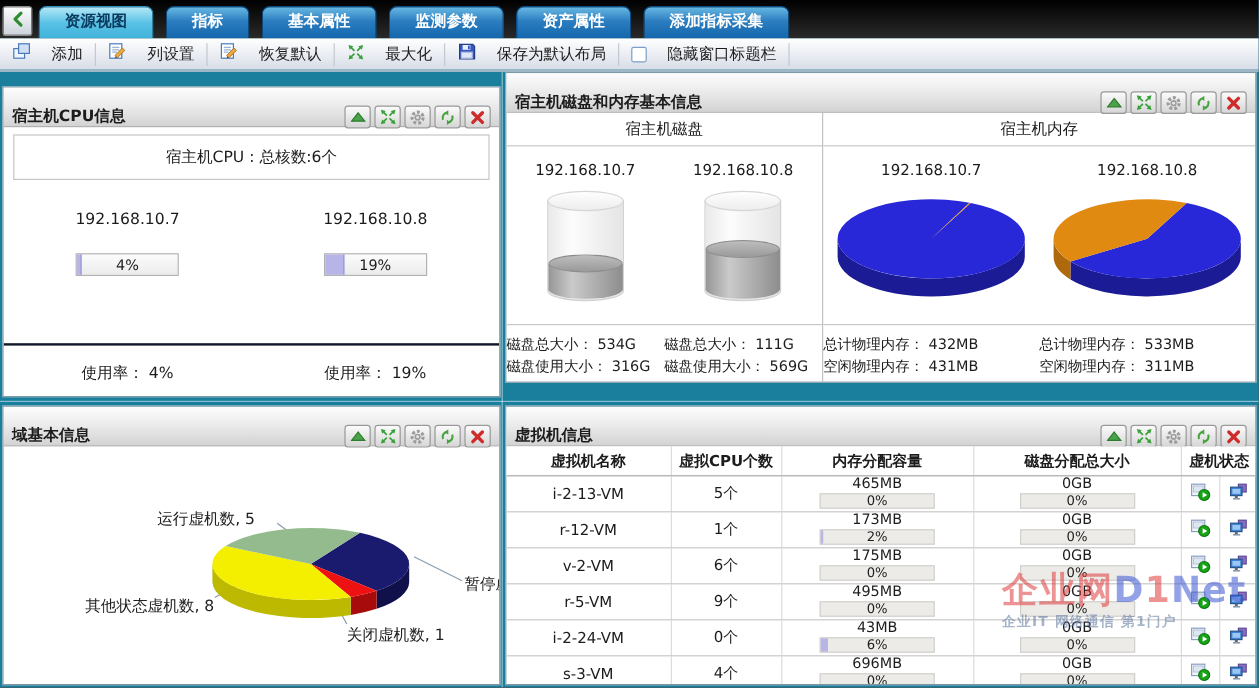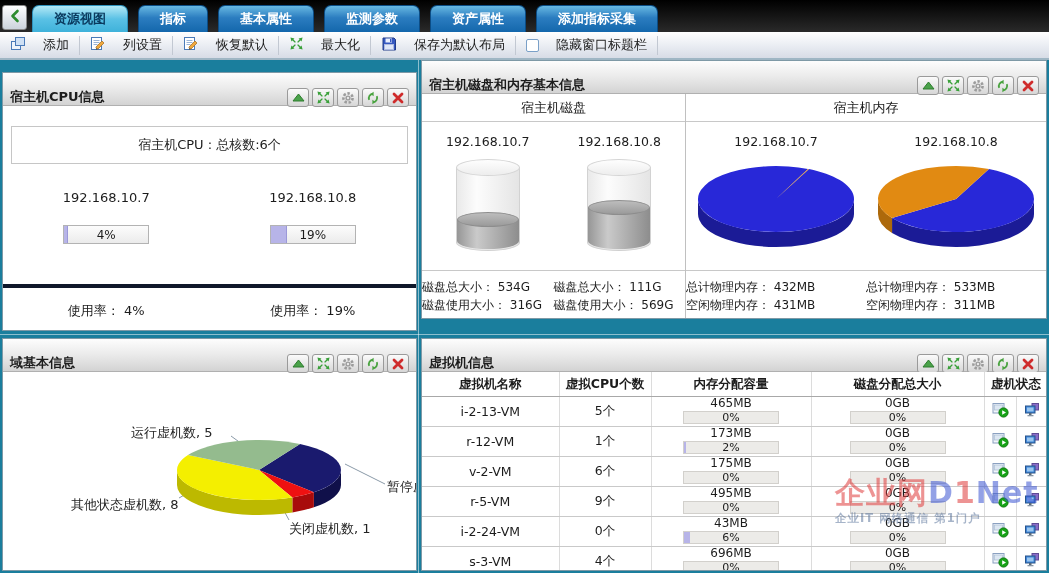--- a/index.html
+++ b/index.html
@@ -36,29 +36,29 @@
   #panel-domain  { left:2px;   top:338px; width:415px; height:233px; }
   #panel-vms     { left:421px; top:338px; width:626px; height:233px; }
   .phead { height:33px; background:linear-gradient(#fdfdfd,#eaeaea 50%,#d3d3d3);
     border-bottom:1px solid #b0b0b0; display:flex; align-items:flex-start; padding:15px 7px; }
   .ptitle { font-weight:bold; font-size:13px; flex:1; }
   .pbtn { width:22px; height:19px; border:1px solid #9a9a9a; border-radius:3px;
     background:linear-gradient(#fbfbfb,#d6d6d6); margin-left:3px;
     display:flex; align-items:center; justify-content:center; cursor:pointer; }
   .pbody { position:relative; height:calc(100% - 27px); display:flex; flex-direction:column; }
   
-  .banner { margin:20px 8px 0; border:1px solid #c6c6c6; text-align:center; padding:9px 12px; font-size:13px; }
+  .banner { margin:6px 8px 0; border:1px solid #c6c6c6; text-align:center; padding:9px 12px; font-size:13px; }
   .cpu-cols { flex:1; display:flex; }
   .cpu-col { flex:1; text-align:center; }
   .cpu-ip { margin-top:26px; font-size:13px; }
   .cpu-bar { position:relative; margin:20px auto 0; width:86px; height:19px; border:1px solid #b3b3b3;
     background:linear-gradient(#fcfcfc,#ebebeb); font-size:12px; line-height:18px; }
   .cpu-bar .fill { position:absolute; left:0; top:0; bottom:0; background:#b7b4e8; border-right:1px solid #9b98d8; }
   .cpu-bar .pct { position:relative; z-index:1; }
-  .cpu-footer { border-top:4px solid #0f172a; display:flex; padding:14px 0 16px; }
+  .cpu-footer { border-top:2px solid #0f172a; display:flex; padding:14px 0 16px; }
   .cpu-footer div { flex:1; text-align:center; font-size:13px; }
   
   .dm-wrap { flex:1; display:flex; }
   .dm-sec { display:flex; flex-direction:column; }
   .dm-disk { width:264px; border-right:1px solid #c0c0c0; }
   .dm-mem { flex:1; }
   .dm-head { border-bottom:1px solid #c8c8c8; text-align:center; padding:5px 16px 4px; font-size:13px; }
   .dm-cols { flex:1; display:flex; }
   .dm-col { flex:1; text-align:center; }
   .dm-ip { margin-top:12px; font-size:12.5px; }

